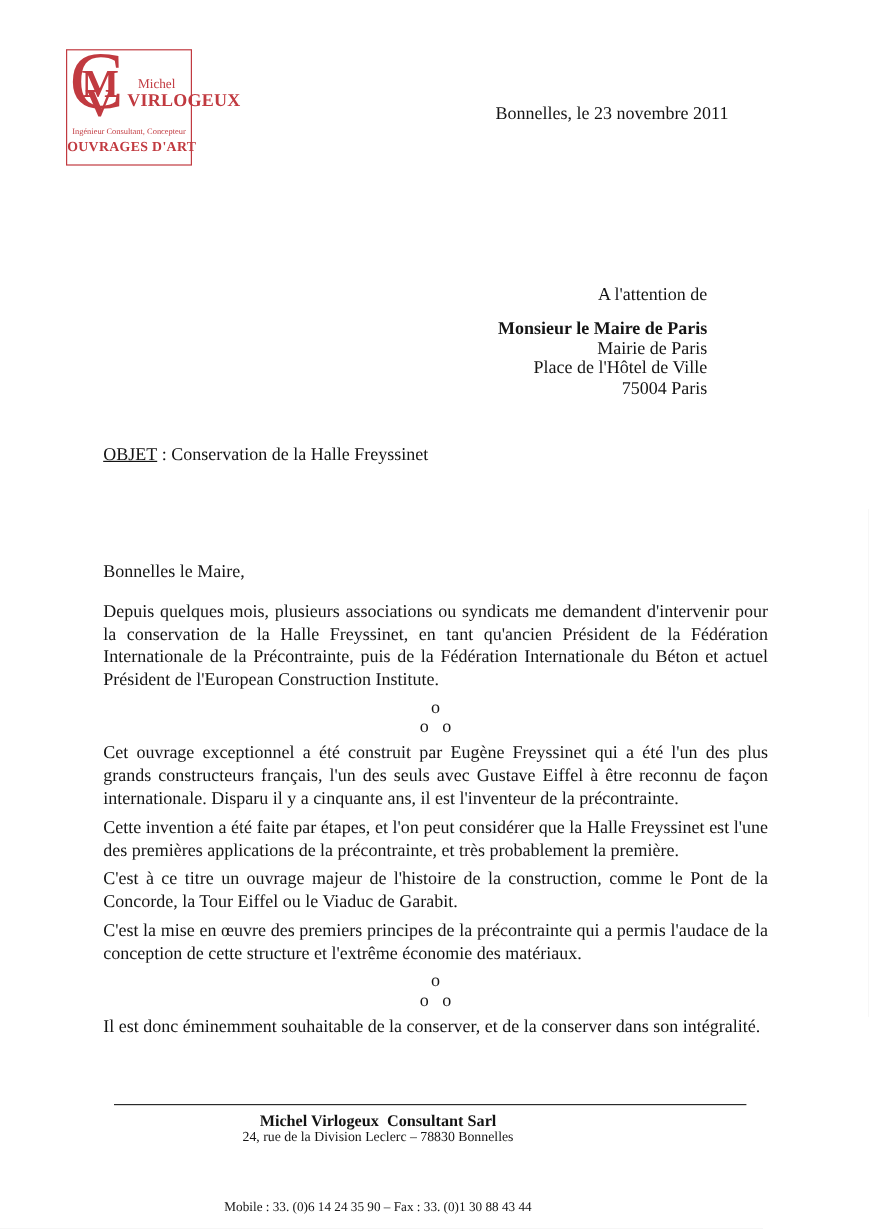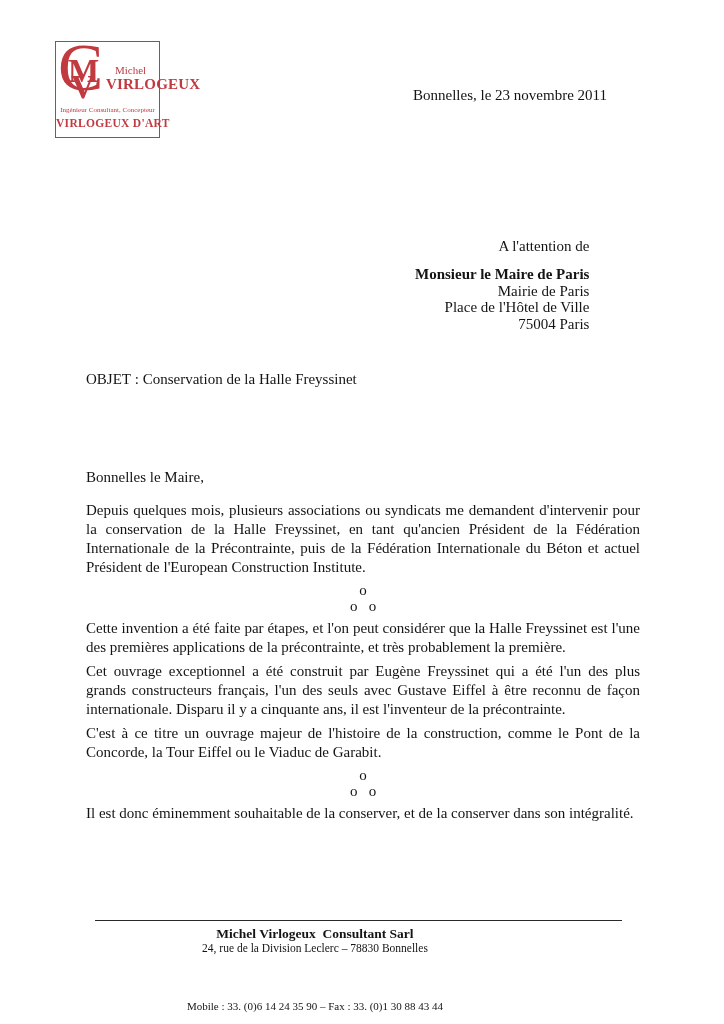--- a/index.html
+++ b/index.html
@@ -63,21 +63,21 @@
     position: absolute; left: 415px; top: 238px;
     font-size: 15px; line-height: 16.8px; text-align: right;
   }
   .recipient .name { font-weight: 700; margin-top: 11px; }
 
   
   .subject {
     position: absolute; left: 86px; top: 370px;
     font-size: 15px; line-height: 18px;
   }
-  .subject .label { }
+  .subject .label { text-decoration: underline; }
 
   
   .body {
     position: absolute; left: 86px; top: 468px; width: 554px;
     font-size: 15px; line-height: 19px;
     text-align: justify;
   }
   .salutation { text-align: left; margin: 0 0 14px 0; }
   .body p { margin: 0 0 5px 0; }
   .divider {
@@ -105,21 +105,21 @@
 
 <div id="page">
 
   <div class="logo-box">
     <span class="mono-c">C</span>
     <span class="mono-m">M</span>
     <span class="mono-v">V</span>
     <span class="logo-first">Michel</span>
     <span class="logo-last">VIRLOGEUX</span>
     <div class="logo-tagline">Ingénieur Consultant, Concepteur</div>
-    <div class="logo-banner">VIRLOGEUX D'ART</div>
+    <div class="logo-banner">OUVRAGES D'ART</div>
   </div>
 
   <div class="dateline">Bonnelles, le 23 novembre 2011</div>
 
   <div class="recipient">
     <div>A l'attention de</div>
     <div class="name">Monsieur le Maire de Paris</div>
     <div>Mairie de Paris</div>
     <div>Place de l'Hôtel de Ville</div>
     <div>75004 Paris</div>
@@ -132,23 +132,24 @@
   <div class="body">
     <div class="salutation">Bonnelles le Maire,</div>
 
     <p>Depuis quelques mois, plusieurs associations ou syndicats me demandent d'intervenir pour la conservation de la Halle Freyssinet, en tant qu'ancien Président de la Fédération Internationale de la Précontrainte, puis de la Fédération Internationale du Béton et actuel Président de l'European Construction Institute.</p>
 
     <div class="divider">
       <div>o</div>
       <div>o&nbsp;&nbsp;&nbsp;o</div>
     </div>
 
+    <p>Cet ouvrage exceptionnel a été construit par Eugène Freyssinet qui a été l'un des plus grands constructeurs français, l'un des seuls avec Gustave Eiffel à être reconnu de façon internationale. Disparu il y a cinquante ans, il est l'inventeur de la précontrainte.</p>
     <p>Cette invention a été faite par étapes, et l'on peut considérer que la Halle Freyssinet est l'une des premières applications de la précontrainte, et très probablement la première.</p>
-    <p>Cet ouvrage exceptionnel a été construit par Eugène Freyssinet qui a été l'un des plus grands constructeurs français, l'un des seuls avec Gustave Eiffel à être reconnu de façon internationale. Disparu il y a cinquante ans, il est l'inventeur de la précontrainte.</p>
     <p>C'est à ce titre un ouvrage majeur de l'histoire de la construction, comme le Pont de la Concorde, la Tour Eiffel ou le Viaduc de Garabit.</p>
+    <p>C'est la mise en œuvre des premiers principes de la précontrainte qui a permis l'audace de la conception de cette structure et l'extrême économie des matériaux.</p>
 
     <div class="divider">
       <div>o</div>
       <div>o&nbsp;&nbsp;&nbsp;o</div>
     </div>
 
     <p class="conclusion">Il est donc éminemment souhaitable de la conserver, et de la conserver dans son intégralité.</p>
   </div>
 
   <div class="footer-rule"></div>

